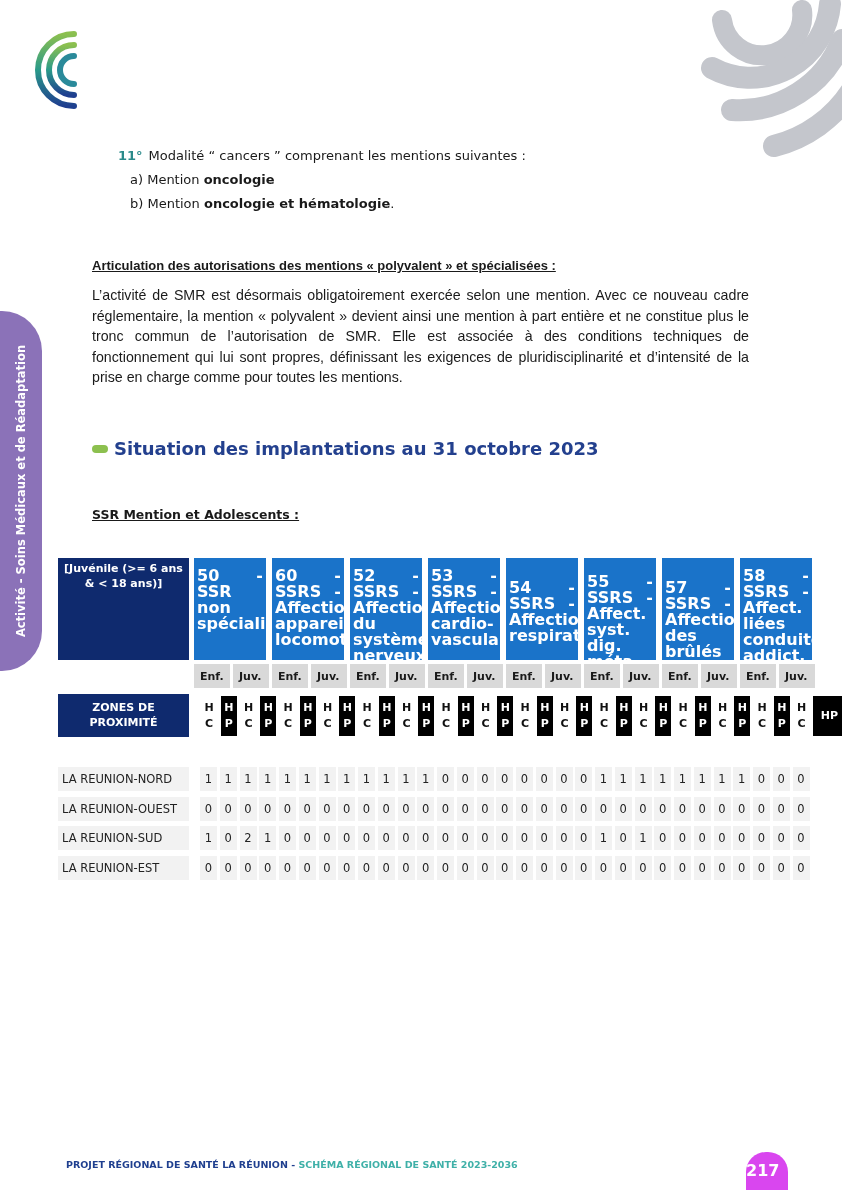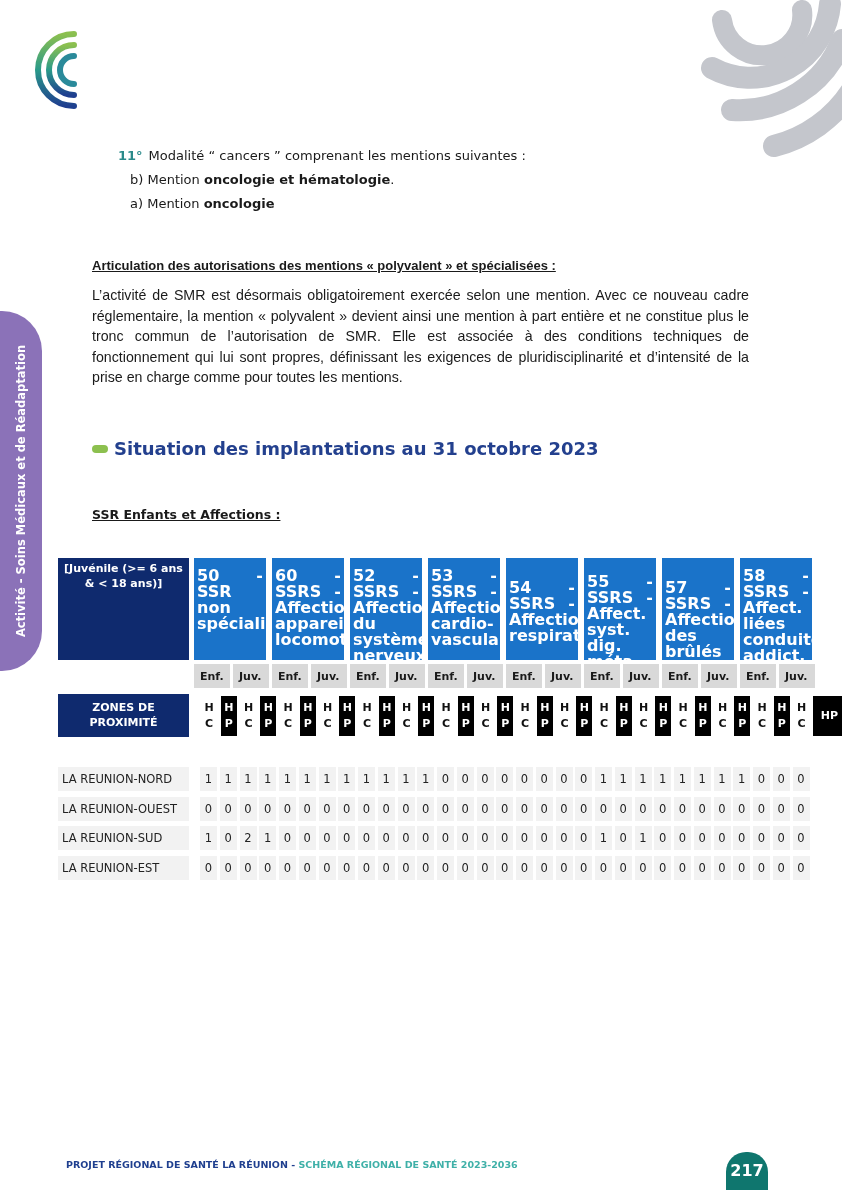--- a/index.html
+++ b/index.html
@@ -49,21 +49,21 @@
   .hx.hp { background: #000000; color: #ffffff; }
   .hx.hpwide { width: 34px; padding-top: 12px; }
 
   .row-label { position: absolute; left: 0; width: 131px; height: 24px; background: #f2f2f2; font-size: 11.5px; padding: 5px 0 0 4px; color: #222; }
   .val { position: absolute; width: 16px; height: 24px; background: #f2f2f2; font-size: 11.5px; text-align: center; padding-top: 5px; color: #222; }
 
   
   .footer { position: absolute; left: 66px; top: 1159px; font-size: 9.5px; font-weight: bold; white-space: nowrap; }
   .footer .f1 { color: #1f3f8f; }
   .footer .f2 { color: #3fb0a8; }
-  .page-num { position: absolute; left: 726px; top: 1152px; width: 42px; height: 38px; background: #0f766e; border-radius: 20px 20px 0 0; color: #ffffff; font-size: 16px; font-weight: bold; text-align: center; padding-top: 9px; }
+  .page-num { position: absolute; left: 746px; top: 1152px; width: 42px; height: 38px; background: #d946ef; border-radius: 20px 20px 0 0; color: #ffffff; font-size: 16px; font-weight: bold; padding-top: 9px; }
 </style>
 </head>
 <body>
 
 <div class="logo">
   <svg width="60" height="80" viewBox="0 0 60 80">
     <defs>
       <linearGradient id="lg1" x1="0" y1="0" x2="0" y2="1">
         <stop offset="0" stop-color="#8cc04f"></stop>
           <stop offset="0.5" stop-color="#2a9a8a"></stop>
@@ -87,36 +87,36 @@
 
 <div class="side-tab">
   <div class="side-tab-label">Activité - Soins Médicaux et de Réadaptation</div>
 </div>
 
 <div class="modalite">
   <div>
     <span class="num">11°</span><span>Modalité “ cancers ” comprenant les mentions suivantes :</span>
   </div>
   <div class="sub">
+    <span>a) Mention </span><span class="bold">oncologie</span><span></span>
+  </div>
+  <div class="sub">
     <span>b) Mention </span><span class="bold">oncologie et hématologie</span><span>.</span>
-  </div>
-  <div class="sub">
-    <span>a) Mention </span><span class="bold">oncologie</span><span></span>
   </div>
 </div>
 
 <div class="articulation-title">Articulation des autorisations des mentions « polyvalent » et spécialisées :</div>
 <div class="articulation-text">L’activité de SMR est désormais obligatoirement exercée selon une mention. Avec ce nouveau cadre réglementaire, la mention « polyvalent » devient ainsi une mention à part entière et ne constitue plus le tronc commun de l’autorisation de SMR. Elle est associée à des conditions techniques de fonctionnement qui lui sont propres, définissant les exigences de pluridisciplinarité et d’intensité de la prise en charge comme pour toutes les mentions.</div>
 
 <div class="section-title">
   <span class="section-bullet"></span>
   <span>Situation des implantations au 31 octobre 2023</span>
 </div>
 
-<div class="ssr-title">SSR Enfants et Affections :</div>
+<div class="ssr-title">SSR Mention et Adolescents :</div>
 
 <div class="tbl" id="tbl">
   <div class="hdr-corner">
     <p>[Juvénile (&gt;= 6 ans &amp; &lt; 18 ans)]</p>
   </div>
   <div class="zones">ZONES DE PROXIMITÉ</div>
 <div class="grp " style="left: 136px; width: 72px;">50 - SSR non spécialisés</div>
     <div class="sub-cell" style="left: 136px;">Enf.</div>
     <div class="sub-cell" style="left: 175px;">Juv.</div>
     <div class="grp " style="left: 214px; width: 72px;">60 - SSRS - Affections appareil locomoteur</div>

